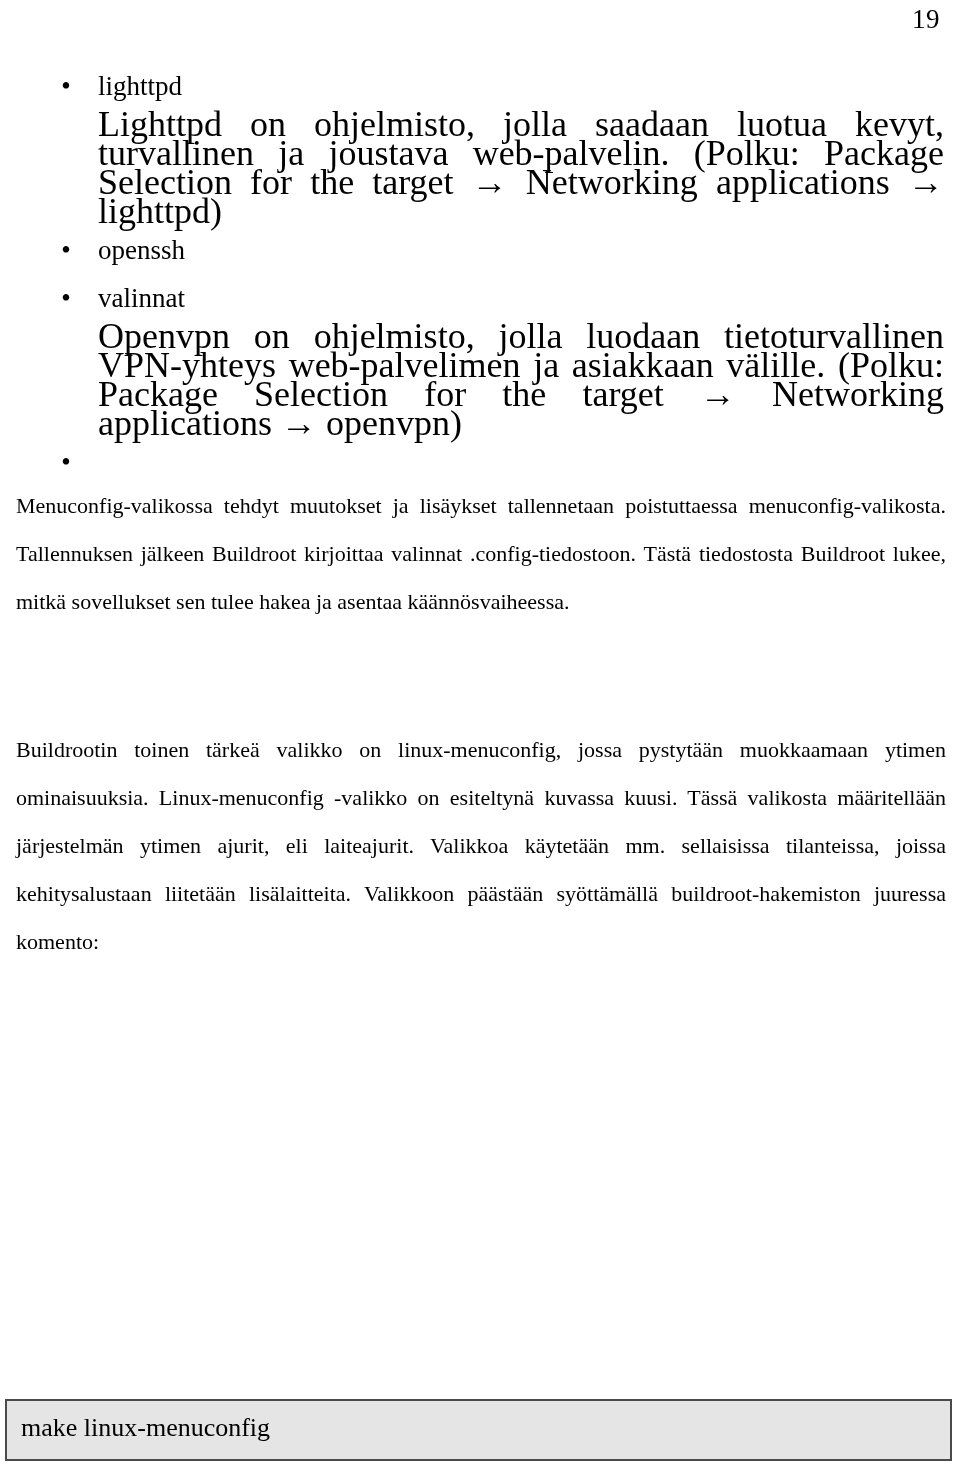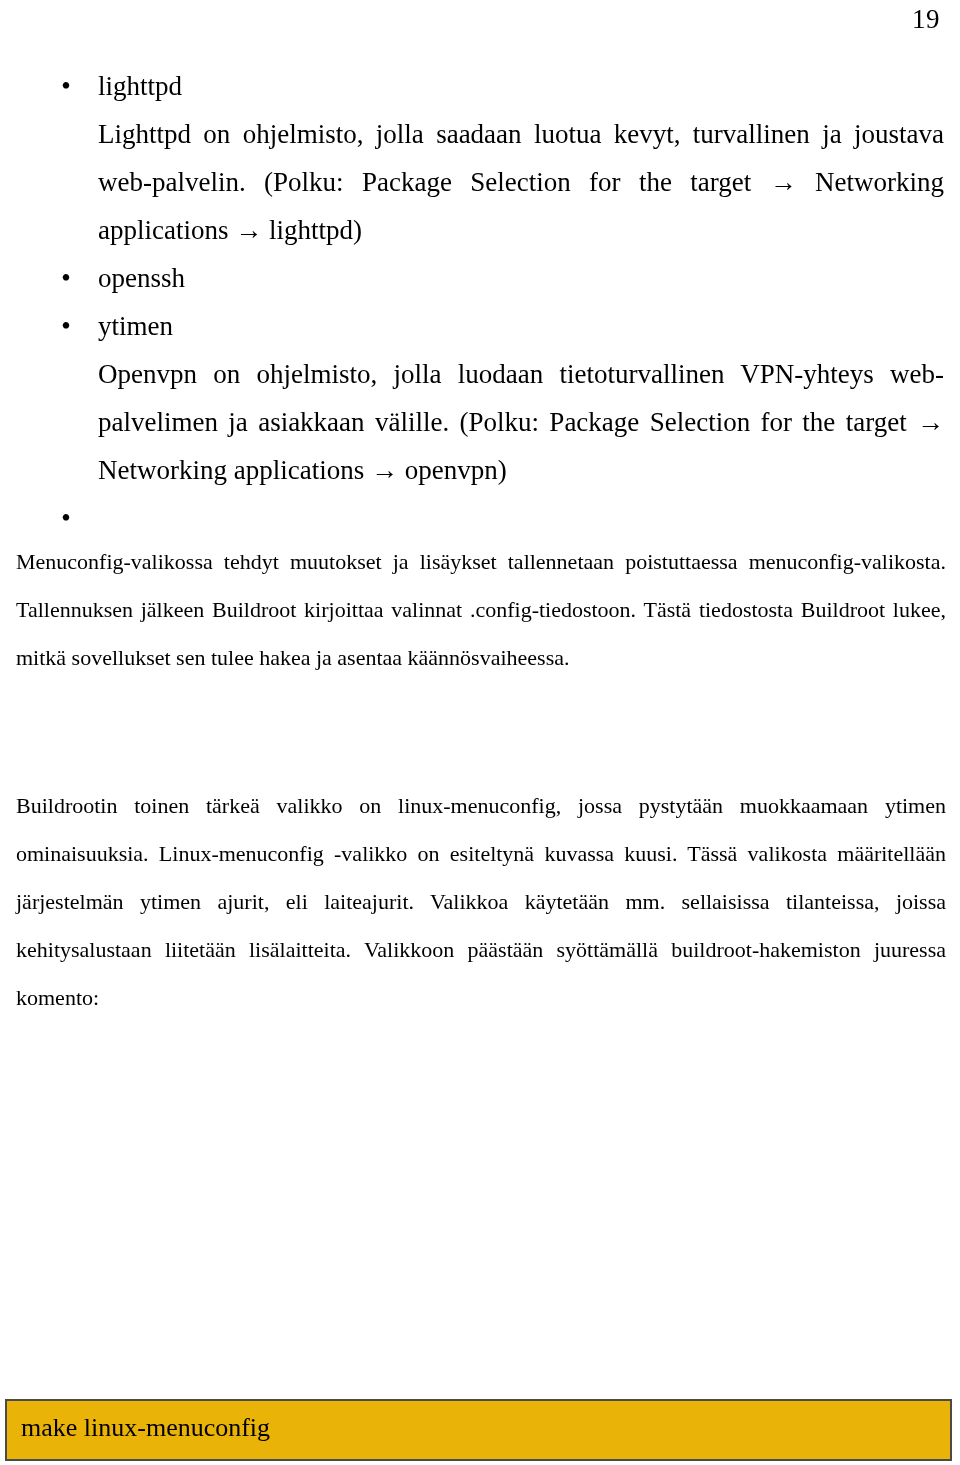--- a/index.html
+++ b/index.html
@@ -58,22 +58,22 @@
     left: 44px;
     top: 0;
     width: 12px;
     text-align: center;
     font-size: 27px;
     line-height: 48px;
   }
   .bullet-body {
     padding-left: 82px;
     padding-right: 2px;
-    font-size: 27px;
-    line-height: 48px;
+    font-size: 36px;
+    line-height: 29px;
     text-align: justify;
     text-justify: inter-word;
     hyphens: none;
   }
 
   
   .para {
     font-size: 22px;
     line-height: 48px;
     text-align: justify;
@@ -96,21 +96,21 @@
 
   
   .code-box {
     position: absolute;
     left: 5px;
     top: 1399px;
     width: 947px;
     height: 62px;
     box-sizing: border-box;
     border: 2px solid #4a4a4a;
-    background: #eab308;
+    background: #e5e5e5;
   }
   .code-text {
     font-size: 26px;
     line-height: 30px;
     padding: 12px 0 0 14px;
     white-space: nowrap;
   }
 </style>
 </head>
 <body>
@@ -132,21 +132,21 @@
     <div class="bullet-block">
       <div class="bullet-line">
         <span class="bullet-dot">•</span>
         <span>openssh</span>
       </div>
     </div>
 
     <div class="bullet-block">
       <div class="bullet-line">
         <span class="bullet-dot">•</span>
-        <span>ytimen</span>
+        <span>valinnat</span>
       </div>
       <div class="bullet-body">Openvpn on ohjelmisto, jolla luodaan tietoturvallinen VPN-yhteys web-palvelimen ja asiakkaan välille. (Polku: Package Selection for the target → Networking applications → openvpn)</div>
     </div>
 
     <div class="bullet-block">
       <div class="bullet-line">
         <span class="bullet-dot">•</span>
       </div>
     </div>
 

